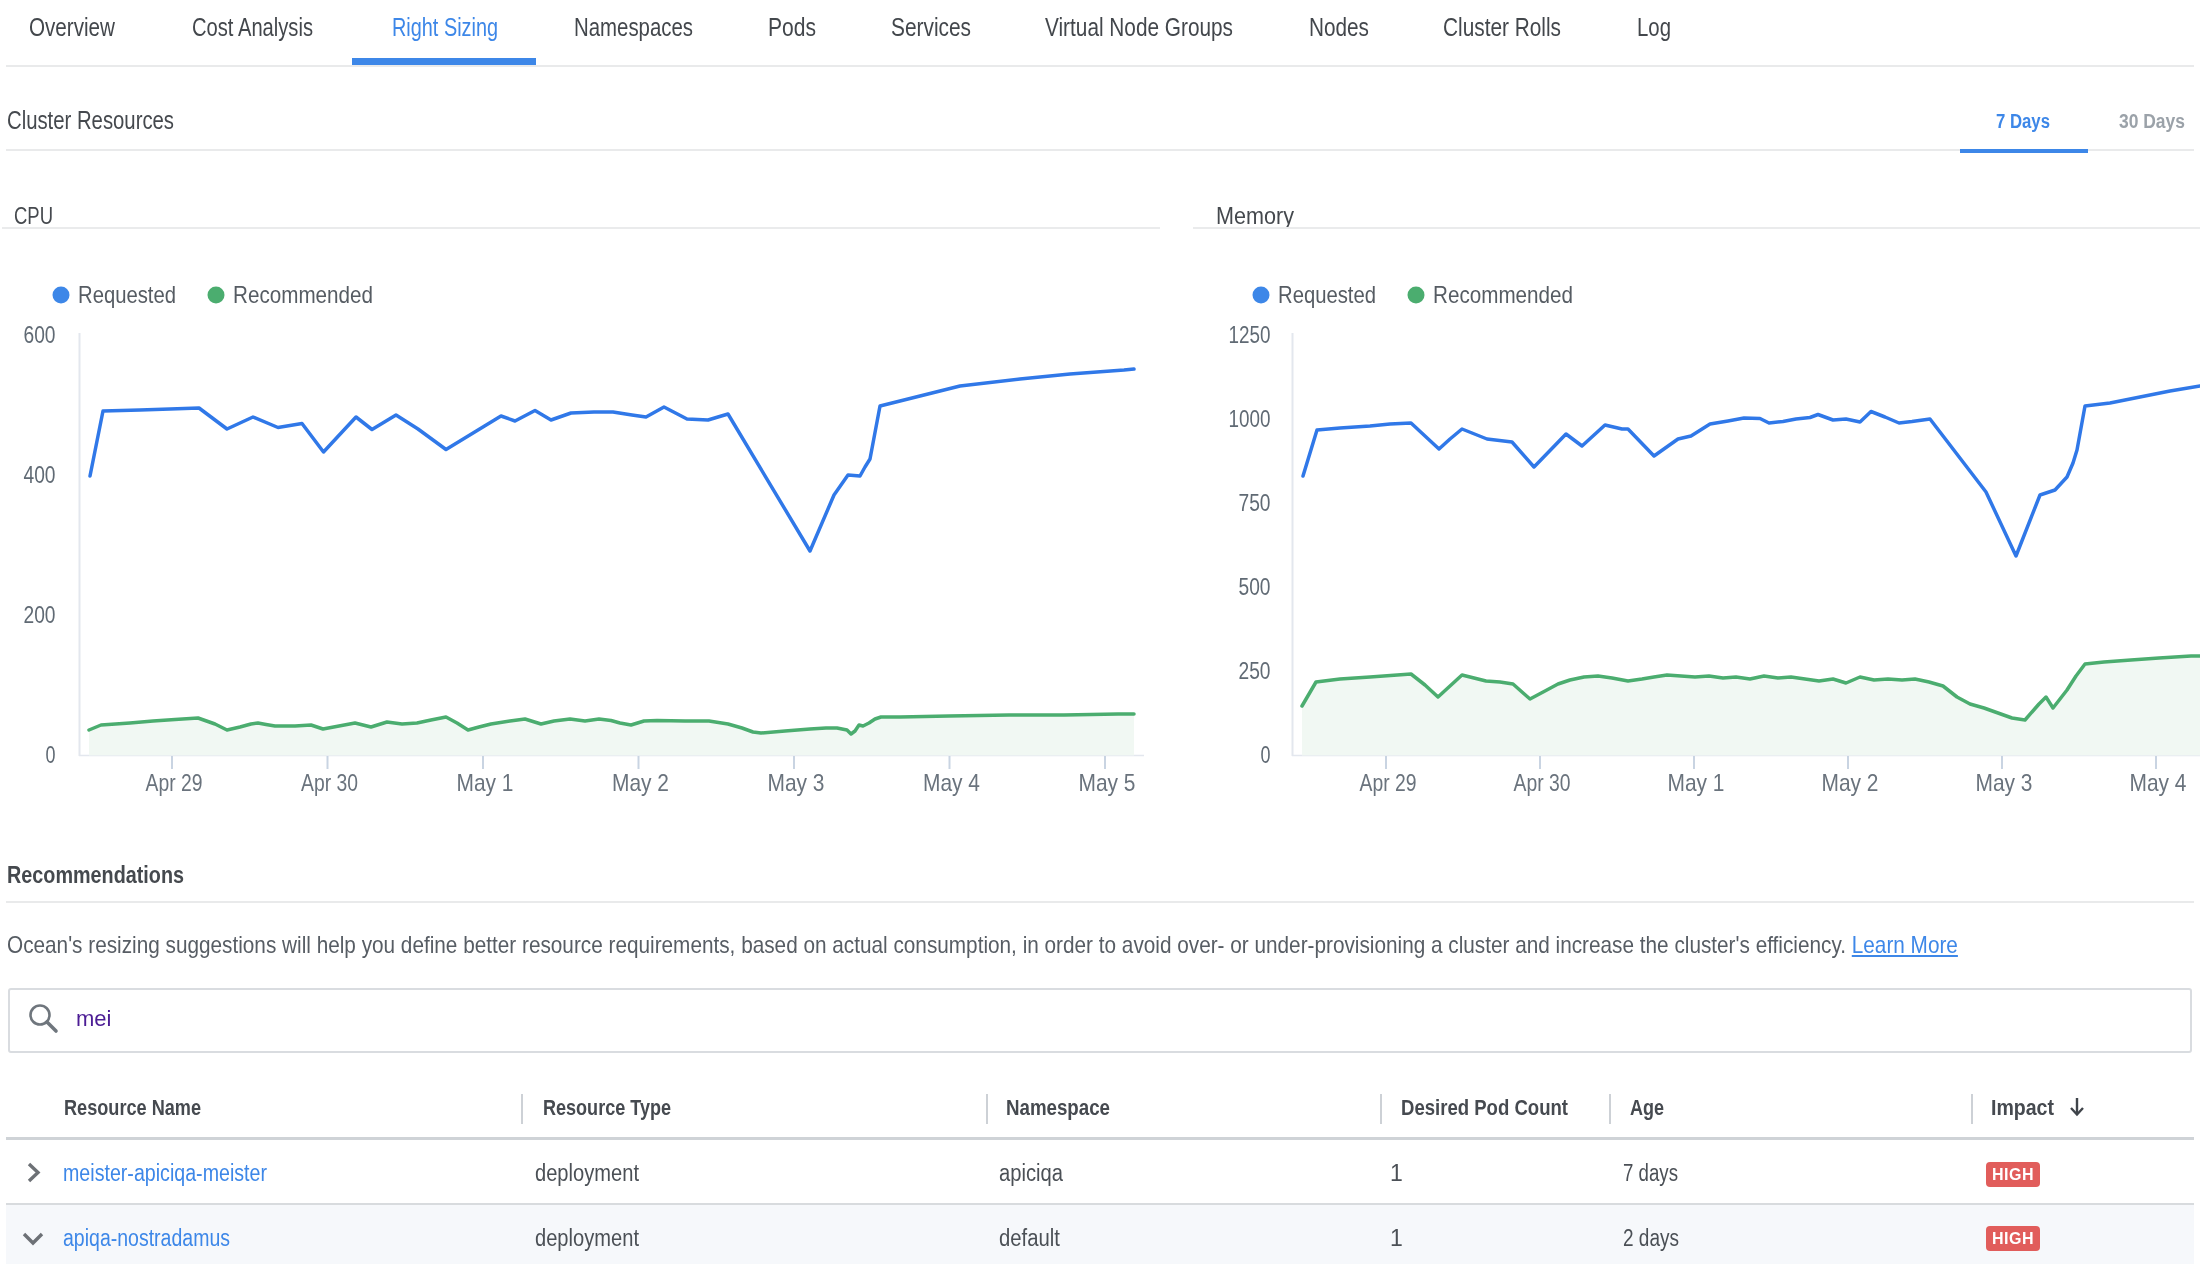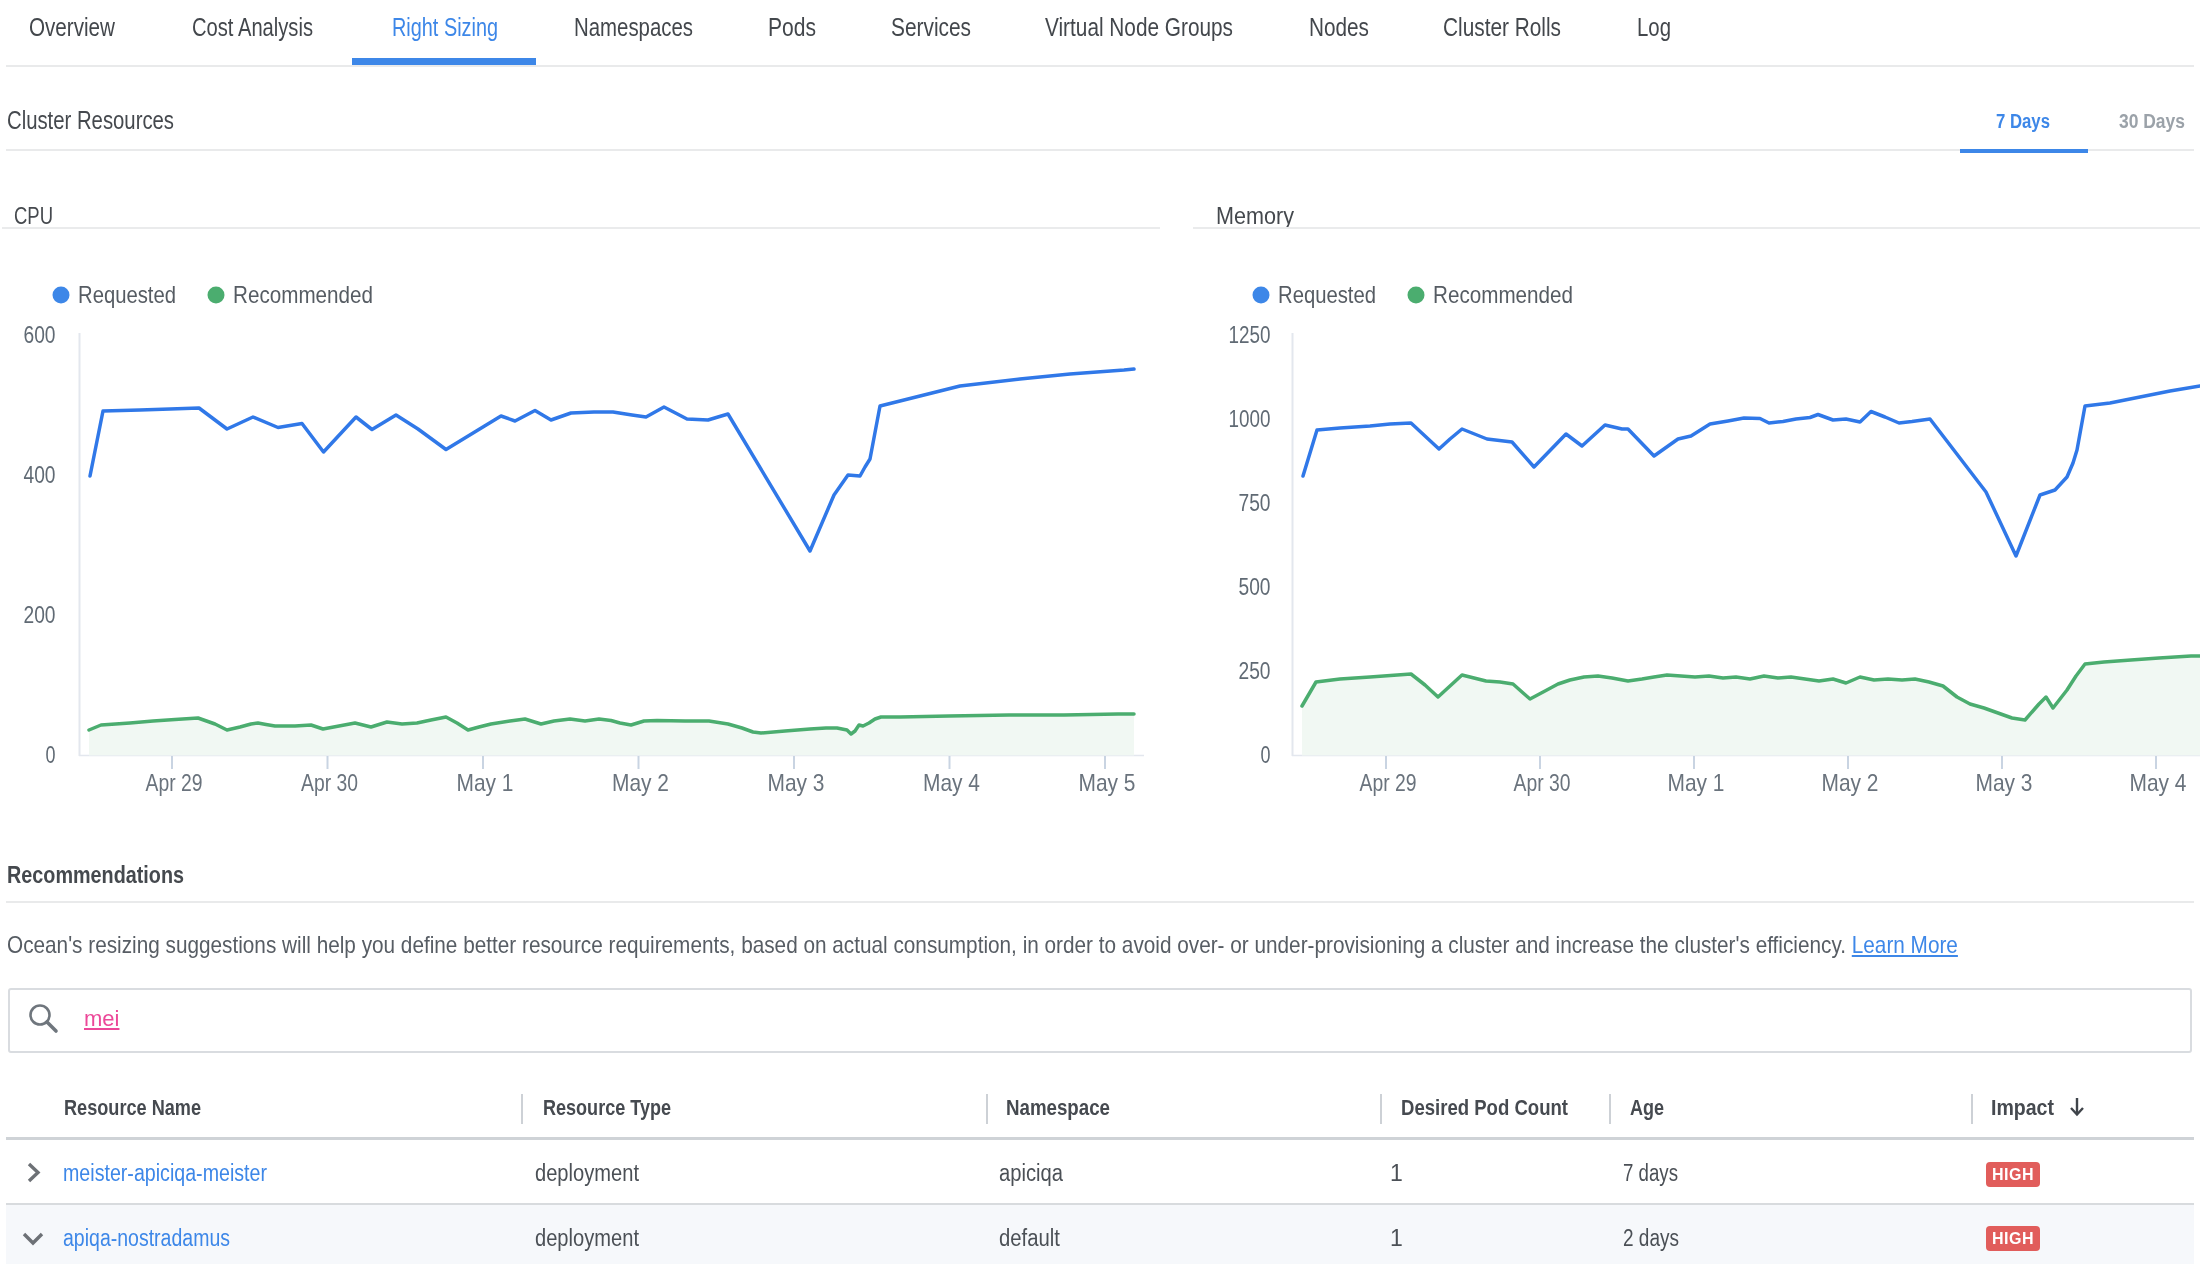--- a/index.html
+++ b/index.html
@@ -94,21 +94,21 @@
 
 <div class="abs fit" style="transform:scaleX(0.8243);left:7px;top:861px;font-size:24px;font-weight:bold;color:#45494e;">Recommendations</div>
 <div class="abs" style="left:6px;top:901px;width:2188px;height:2px;background:#e9eaeb;"></div>
 <div class="abs fit" style="transform:scaleX(0.8647);left:7px;top:931px;font-size:24px;color:#575d64;"><span>Ocean's resizing suggestions will help you define better resource requirements, based on actual consumption, in order to avoid over- or under-provisioning a cluster and increase the cluster's efficiency. </span><span style="color:#3d87e8;text-decoration:underline;">Learn More</span></div>
 
 <div class="abs" style="left:8px;top:988px;width:2184px;height:65px;border:2px solid #d9dce0;border-radius:3px;background:#fff;"></div>
 <svg class="abs" style="left:24px;top:999px;" width="40" height="40" viewBox="0 0 40 40">
   <circle cx="16" cy="16" r="9.5" fill="none" stroke="#6f767d" stroke-width="2.6"></circle>
   <line x1="23" y1="23" x2="32" y2="32" stroke="#6f767d" stroke-width="3.6" stroke-linecap="round"></line>
 </svg>
-<div class="abs" style="left:84px;top:1006px;font-size:22px;color:#ec4899;text-decoration:underline;">mei</div>
+<div class="abs" style="left:76px;top:1006px;font-size:22px;color:#4c1d95;">mei</div>
 
 <div class="abs fit" style="transform:scaleX(0.8238);left:64px;top:1095px;font-size:22px;font-weight:bold;color:#464a50;">Resource Name</div>
 <div class="abs fit" style="transform:scaleX(0.8199);left:543px;top:1095px;font-size:22px;font-weight:bold;color:#464a50;">Resource Type</div>
 <div class="abs fit" style="transform:scaleX(0.8503);left:1006px;top:1095px;font-size:22px;font-weight:bold;color:#464a50;">Namespace</div>
 <div class="abs fit" style="transform:scaleX(0.8434);left:1401px;top:1095px;font-size:22px;font-weight:bold;color:#464a50;">Desired Pod Count</div>
 <div class="abs fit" style="transform:scaleX(0.8180);left:1630px;top:1095px;font-size:22px;font-weight:bold;color:#464a50;">Age</div>
 <div class="abs fit" style="transform:scaleX(0.8883);left:1991px;top:1095px;font-size:22px;font-weight:bold;color:#464a50;">Impact</div>
 <svg class="abs" style="left:2064px;top:1094px;" width="26" height="26" viewBox="0 0 26 26">
   <line x1="13" y1="4" x2="13" y2="20" stroke="#3f444a" stroke-width="2.4"></line>
   <polyline points="7,14 13,20.5 19,14" fill="none" stroke="#3f444a" stroke-width="2.4"></polyline>

